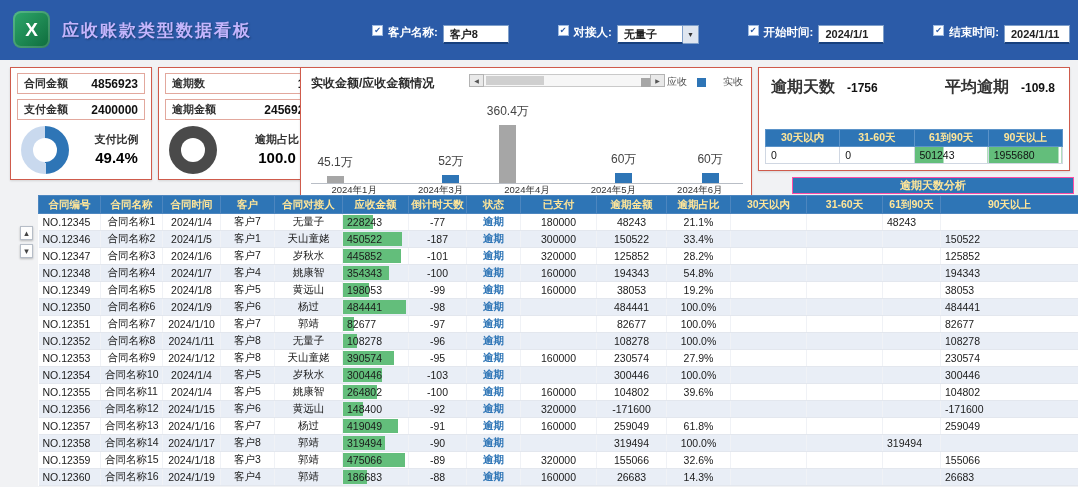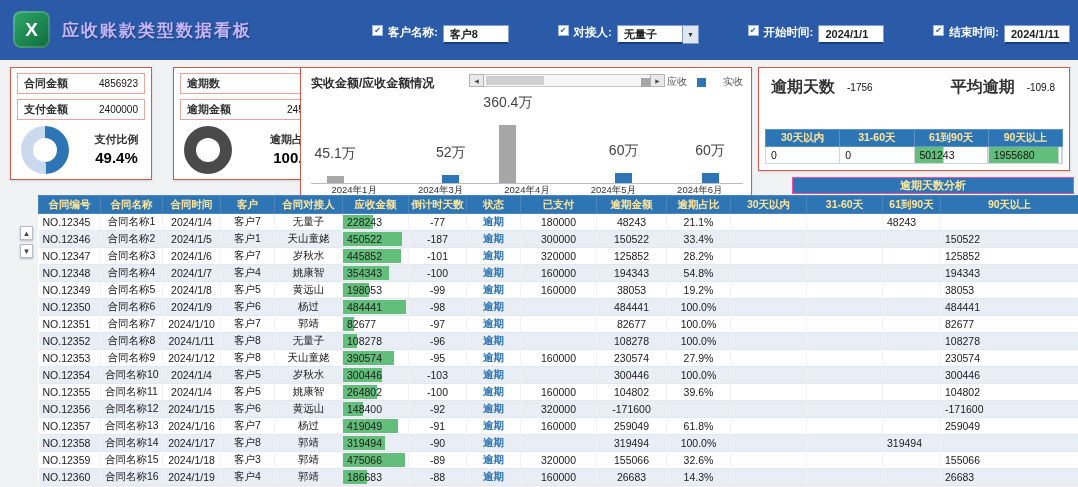--- a/index.html
+++ b/index.html
@@ -21,28 +21,28 @@
   .cbx::before{content:"✔"}
   .f-value{background:#fff;color:#222;font-size:11px;height:19px;line-height:17px;padding:0 6px;min-width:66px;
            border:1px solid #7f9fc9;border-bottom:2px solid #17407e}
   .caret{width:16px;height:19px;background:#dfe6f0;border:1px solid #7f9fc9;border-left:none;color:#333;
          display:flex;align-items:center;justify-content:center;margin-left:-5px}
   .caret::before{content:"▼";font-size:7px}
 
   
   .card{position:absolute;top:67px;background:#fff;border:1px solid #cf5b4c;box-shadow:0 1px 2px rgba(0,0,0,.12)}
   .c1{left:10px;width:142px;height:113px}
-  .c2{left:173px;width:167px;height:113px}
+  .c2{left:158px;width:167px;height:113px}
   .c3{left:300px;width:452px;height:136px}
   .c4{left:758px;width:312px;height:104px}
 
   .stat-row{margin:5px 6px 0 6px;border:1px solid #e2a89d;display:flex;justify-content:space-between;align-items:center;
             padding:2px 6px;font-size:11px}
   .s-label{color:#333;font-weight:bold}
-  .s-value,.grp b{color:#111;font-weight:normal;font-size:10px}
+  .s-value,.grp b{color:#111;font-weight:bold;font-size:12px}
   .donut-row{display:flex;align-items:center;gap:21px;margin:6px 8px 0 10px}
   .donut{width:48px;height:48px;border-radius:50%;position:relative;flex:none}
   .donut .hole{position:absolute;inset:12px;background:#fff;border-radius:50%}
   .donut-text{flex:1;text-align:center;font-size:11px;font-weight:bold;color:#333;line-height:1.25}
   .donut-text b{display:block;font-size:15px;color:#000;margin-top:2px}
 
   
   .chart-title{position:absolute;left:10px;top:7px;font-size:12px;font-weight:bold;color:#2b2b2b}
   .hscroll{position:absolute;left:168px;top:6px;width:196px;height:13px;display:flex}
   .hs-btn{width:15px;height:13px;background:#e9e9e9;border:1px solid #b3b3b3;color:#555;
@@ -52,21 +52,21 @@
   .hs-track{flex:1;background:#f6f6f6;border-top:1px solid #c9c9c9;border-bottom:1px solid #c9c9c9;position:relative}
   .hs-thumb{position:absolute;left:2px;top:1px;width:58px;height:9px;background:#cfcfcf}
   .legend{position:absolute;right:8px;top:7px;display:flex;gap:10px;align-items:center;font-size:10px;color:#555}
   .lg{display:flex;align-items:center;gap:17px}
   .sw{width:9px;height:9px;display:inline-block}
   .chart-area{position:absolute;left:10px;right:8px;top:26px;bottom:5px;display:flex}
   .chart-area::after{content:"";position:absolute;left:0;right:0;bottom:13px;border-top:1px solid #b9bec6}
   .month{flex:1;position:relative}
   .m-label{position:absolute;left:0;right:0;bottom:0;text-align:center;font-size:9.5px;color:#333}
   .bgrp{position:absolute;bottom:14px;width:17px;display:flex;flex-direction:column;align-items:center}
-  .bar-label{font-size:14px;color:#444;white-space:nowrap;margin-bottom:13px}
+  .bar-label{font-size:12px;color:#444;white-space:nowrap;margin-bottom:5px}
   .bgrp .bar{width:17px}
 
   
   .sum-head{display:flex;justify-content:space-between;align-items:center;padding:9px 14px 0 12px;font-size:12px}
   .grp{display:flex;align-items:center;gap:12px}
   .grp .s-label{font-size:16px}
   .mini{position:absolute;left:6px;right:6px;bottom:6px;border-collapse:collapse;width:calc(100% - 12px);table-layout:fixed}
   .mini th{background:#2e75b6;color:#ffe699;font-size:10.5px;font-weight:bold;height:17px;border:1px solid #5b93c9}
   .mini td{font-size:10.5px;height:17px;border:1px solid #d0d7e2;padding:0 5px;color:#111;text-align:left}
 

